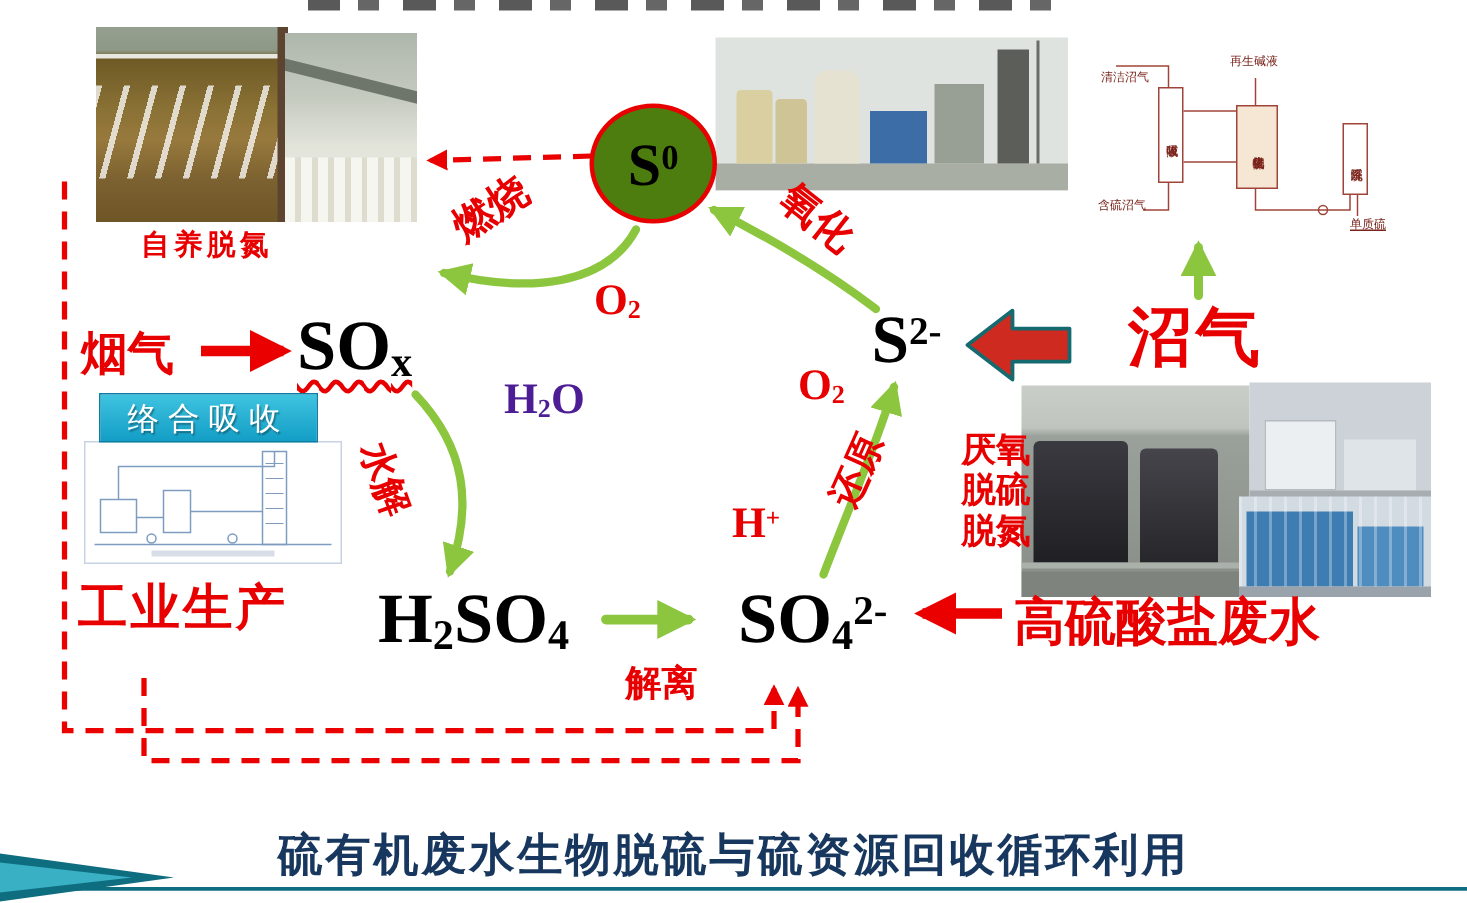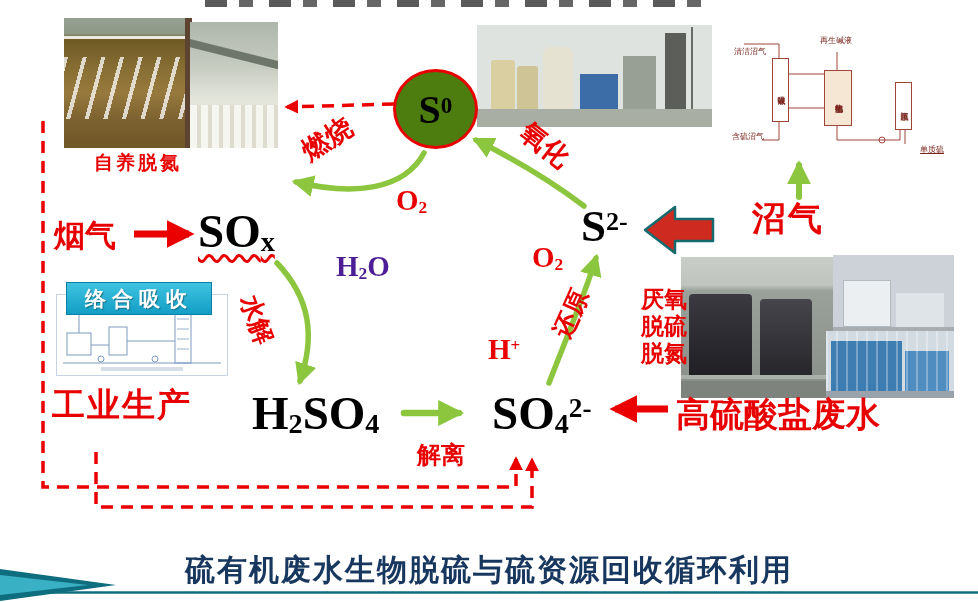--- a/index.html
+++ b/index.html
@@ -55,21 +55,21 @@
   .pf-grid{left:0;top:0;width:100%;height:100%;
       background:repeating-linear-gradient(90deg,rgba(255,255,255,.3) 0 2px,transparent 2px 10px);}
   .pf-blue2{left:62%;bottom:10%;width:34%;height:60%;background:#4f8cc0;}
   .pf-ground{left:0;bottom:0;width:100%;height:10%;background:#9aa3ab;}
   
   .s0-circle{left:393px;top:69px;width:79px;height:74px;border:3.5px solid #e80000;border-radius:50%;
       background:#4d7c0f;display:flex;align-items:center;justify-content:center;z-index:4;}
   
   .absorb-box{left:66px;top:262px;width:144px;height:31px;display:flex;align-items:center;justify-content:center;
       background:linear-gradient(180deg,#3fc3e0,#139ec6);border:1px solid #0d7ea3;color:#fff;
-      font-size:21px;font-weight:bold;letter-spacing:6px;text-shadow:1px 1px 1px rgba(0,0,0,.35);margin-top:20px;}
+      font-size:21px;font-weight:normal;letter-spacing:6px;text-shadow:1px 1px 1px rgba(0,0,0,.35);}
   .sketch{left:56px;top:294px;width:170px;height:80px;background:#fff;border:1px solid #c7d3e2;}
   
   .mini{left:732px;top:30px;width:222px;height:130px;}
   .mini .vbox{position:absolute;border:1px solid #a0443a;background:#fff;writing-mode:vertical-rl;
       text-orientation:upright;font-size:8px;line-height:1;color:#7a241c;display:flex;align-items:center;
       justify-content:center;}
   .mini .mlabel{position:absolute;font-size:8px;color:#7a241c;white-space:nowrap;}
   .footer-title{left:0;right:0;top:550px;text-align:center;font-size:30px;font-weight:bold;
       color:#17375e;letter-spacing:2px;}
   .txt{z-index:3;}
@@ -159,21 +159,21 @@
       <path d="M105 94 V110 H168 V98" stroke="#a0443a" stroke-width="1" fill="none"></path>
       <path d="M173 98 V114" stroke="#a0443a" stroke-width="1" fill="none"></path>
       <circle cx="150" cy="110" r="3" stroke="#a0443a" stroke-width="1" fill="none"></circle>
     </svg>
     <div class="vbox" style="left:40px;top:28px;width:15px;height:62px;">碱液吸收</div>
     <div class="vbox" style="left:92px;top:40px;width:26px;height:54px;background:#f6e7d5;">生物硫氧化塔</div>
     <div class="vbox" style="left:163px;top:52px;width:15px;height:46px;">沉降系统</div>
     <div class="mlabel" style="left:2px;top:16px;">清洁沼气</div>
     <div class="mlabel" style="left:88px;top:5px;font-family:Liberation Mono, monospace;">再生碱液</div>
     <div class="mlabel" style="left:0px;top:101px;">含硫沼气</div>
-    <div class="mlabel" style="left:188px;top:114px;text-decoration:underline;">单质硫</div>
+    <div class="mlabel" style="left:168px;top:114px;text-decoration:underline;">单质硫</div>
   </div>
 
   <div class="abs sketch">
     <svg width="170" height="80" viewBox="0 0 170 80">
       <g stroke="#7d9cc0" stroke-width="1" fill="none">
         <path d="M6 68 H164"></path>
         <rect x="118" y="6" width="16" height="62"></rect>
         <path d="M120 14 H132 M120 24 H132 M120 34 H132 M120 44 H132 M120 54 H132" stroke-width="0.8"></path>
         <rect x="10" y="38" width="24" height="22"></rect>
         <rect x="52" y="32" width="18" height="28"></rect>
@@ -209,20 +209,20 @@
   <div class="abs red-cn txt" style="left:417px;top:439px;font-size:24px;">解离</div>
   <div class="abs txt" style="left:641px;top:286px;line-height:27px;font-size:23px;">
     <div class="red-cn">厌氧</div>
     <div class="red-cn">脱硫</div>
     <div class="red-cn">脱氮</div>
   </div>
 
   <div class="abs red-cn txt" style="left:94px;top:150px;font-size:19px;letter-spacing:3px;">自养脱氮</div>
   <div class="abs red-cn txt" style="left:54px;top:215px;font-size:31px;">烟气</div>
   <div class="abs red-cn txt" style="left:52px;top:383px;font-size:33px;letter-spacing:2px;">工业生产</div>
-  <div class="abs red-cn txt" style="left:752px;top:196px;font-size:34px;letter-spacing:2px;">沼气</div>
+  <div class="abs red-cn txt" style="left:752px;top:196px;font-size:43px;letter-spacing:2px;">沼气</div>
   <div class="abs red-cn txt" style="left:676px;top:392px;font-size:34px;">高硫酸盐废水</div>
 
   <div class="abs absorb-box txt">络合吸收</div>
 
   <div class="abs footer-title">硫有机废水生物脱硫与硫资源回收循环利用</div>
 
 </div>
 
 </body></html>

